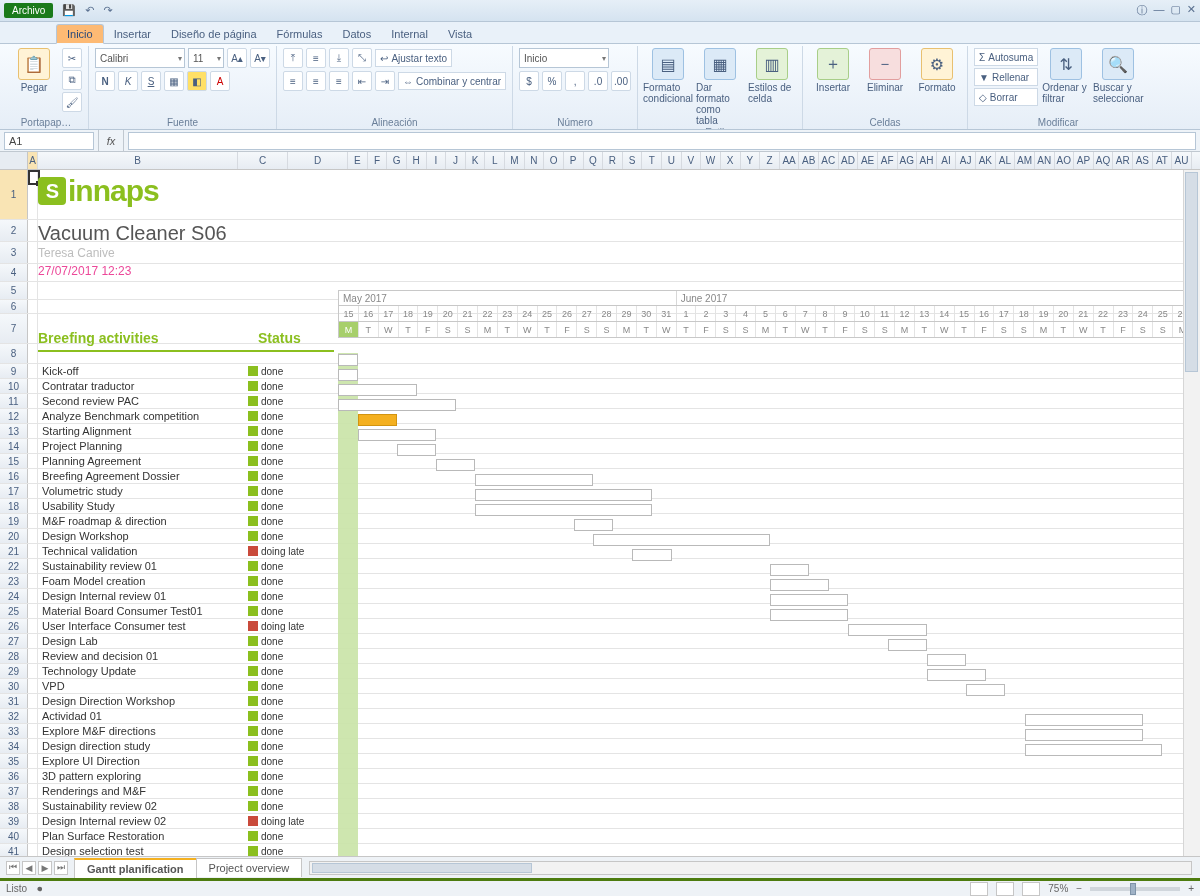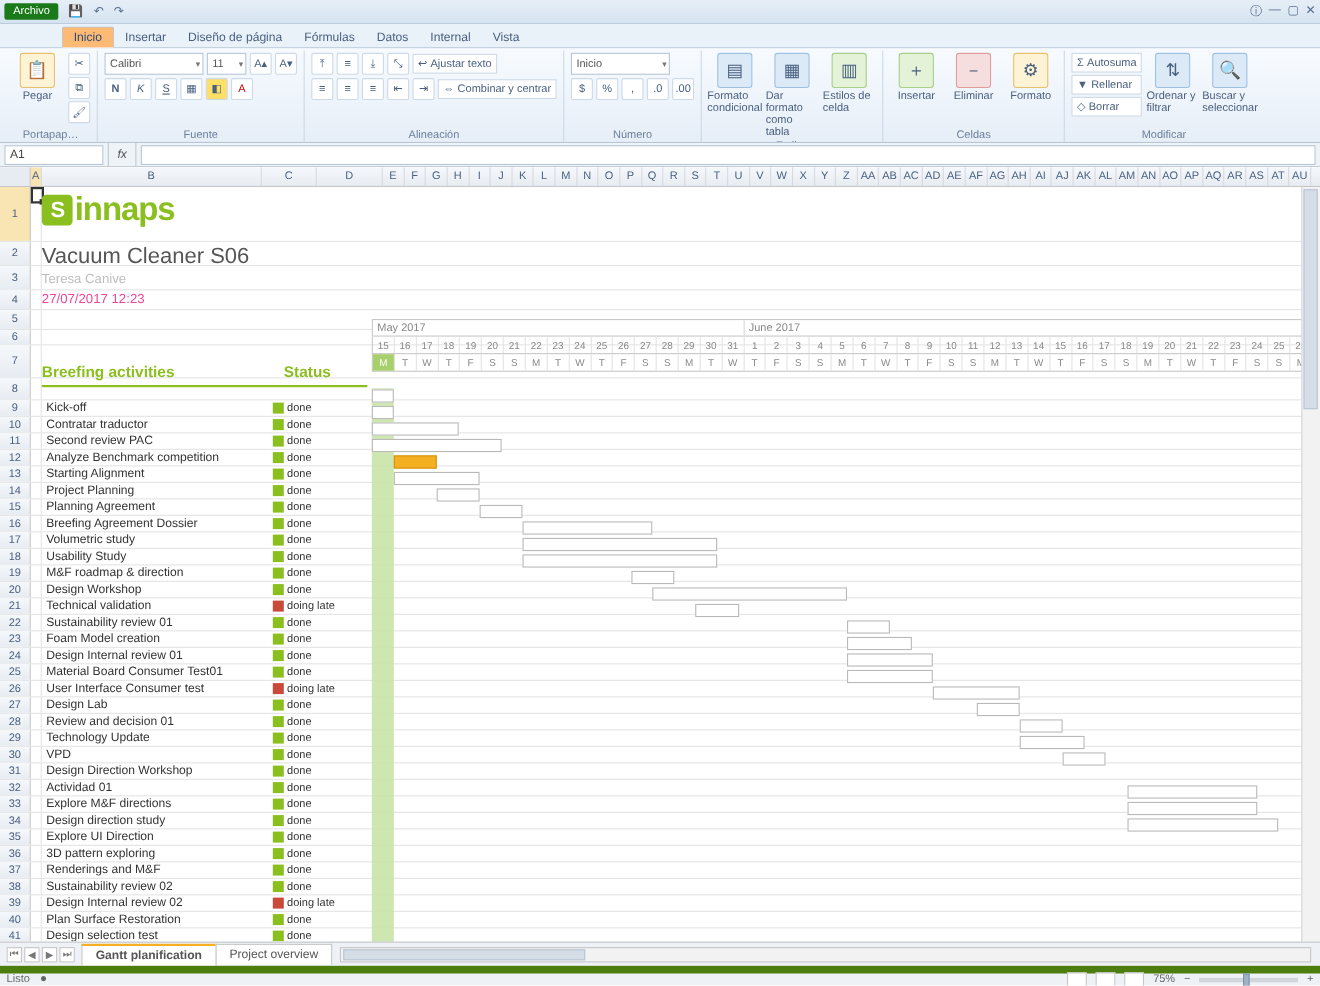--- a/index.html
+++ b/index.html
@@ -73,21 +73,21 @@
 .todaycol{position:absolute;top:0;bottom:0;background:#c9e3a6;opacity:.9;}
 
 .tabsbar{position:absolute;left:0;right:0;bottom:18px;height:22px;background:#eef2f6;border-top:1px solid #c6c6c6;display:flex;align-items:center;font-size:11px;}
 .tabsbar .nav{display:flex;gap:2px;margin:0 6px;color:#777;}
 .tabsbar .nav span{width:14px;height:14px;border:1px solid #c6c6c6;display:flex;align-items:center;justify-content:center;font-size:9px;cursor:pointer;background:#fff;}
 .sheet-tab{padding:3px 12px;background:#fff;border:1px solid #c6c6c6;border-bottom:none;margin-right:-1px;cursor:pointer;color:#555;}
 .sheet-tab.active{font-weight:600;background:#fff;border-top:2px solid #f4b020;}
 .hscroll{flex:1;margin:0 8px;height:14px;border:1px solid #c6c6c6;background:#f2f2f2;position:relative;}
 .hscroll .thumb{position:absolute;left:2px;top:1px;height:10px;width:220px;background:#d5dde6;border:1px solid #b6c6d6;}
 
-.statusbar{position:absolute;left:0;right:0;bottom:0;height:18px;background:#eef2f6;border-top:7px solid #4d7c0f;display:flex;align-items:center;font-size:10px;color:#666;padding:0 6px;gap:10px;}
+.statusbar{position:absolute;left:0;right:0;bottom:0;height:18px;background:#eef2f6;border-top:3px solid #4d7c0f;display:flex;align-items:center;font-size:10px;color:#666;padding:0 6px;gap:10px;}
 .statusbar .right{margin-left:auto;display:flex;align-items:center;gap:8px;}
 .viewbtn{width:18px;height:14px;border:1px solid #c6c6c6;background:#fff;cursor:pointer;}
 .zslider{width:90px;height:4px;background:#d0d6dc;position:relative;}
 .zslider .zt{position:absolute;left:40px;top:-4px;width:6px;height:12px;background:#9fb2c6;border:1px solid #7e93a8;}
 .vscroll{position:absolute;right:0;top:170px;bottom:40px;width:17px;background:#f2f2f2;border-left:1px solid #d6d6d6;}
 .vscroll .vthumb{position:absolute;left:1px;top:2px;width:13px;height:200px;background:#d5dde6;border:1px solid #b6c6d6;}
 .selcell{position:absolute;border:2px solid #333;width:12px;height:15px;left:28px;top:170px;pointer-events:none;}
 .selcell::after{content:"";position:absolute;right:-3px;bottom:-3px;width:5px;height:5px;background:#333;}
 </style>
 </head>

